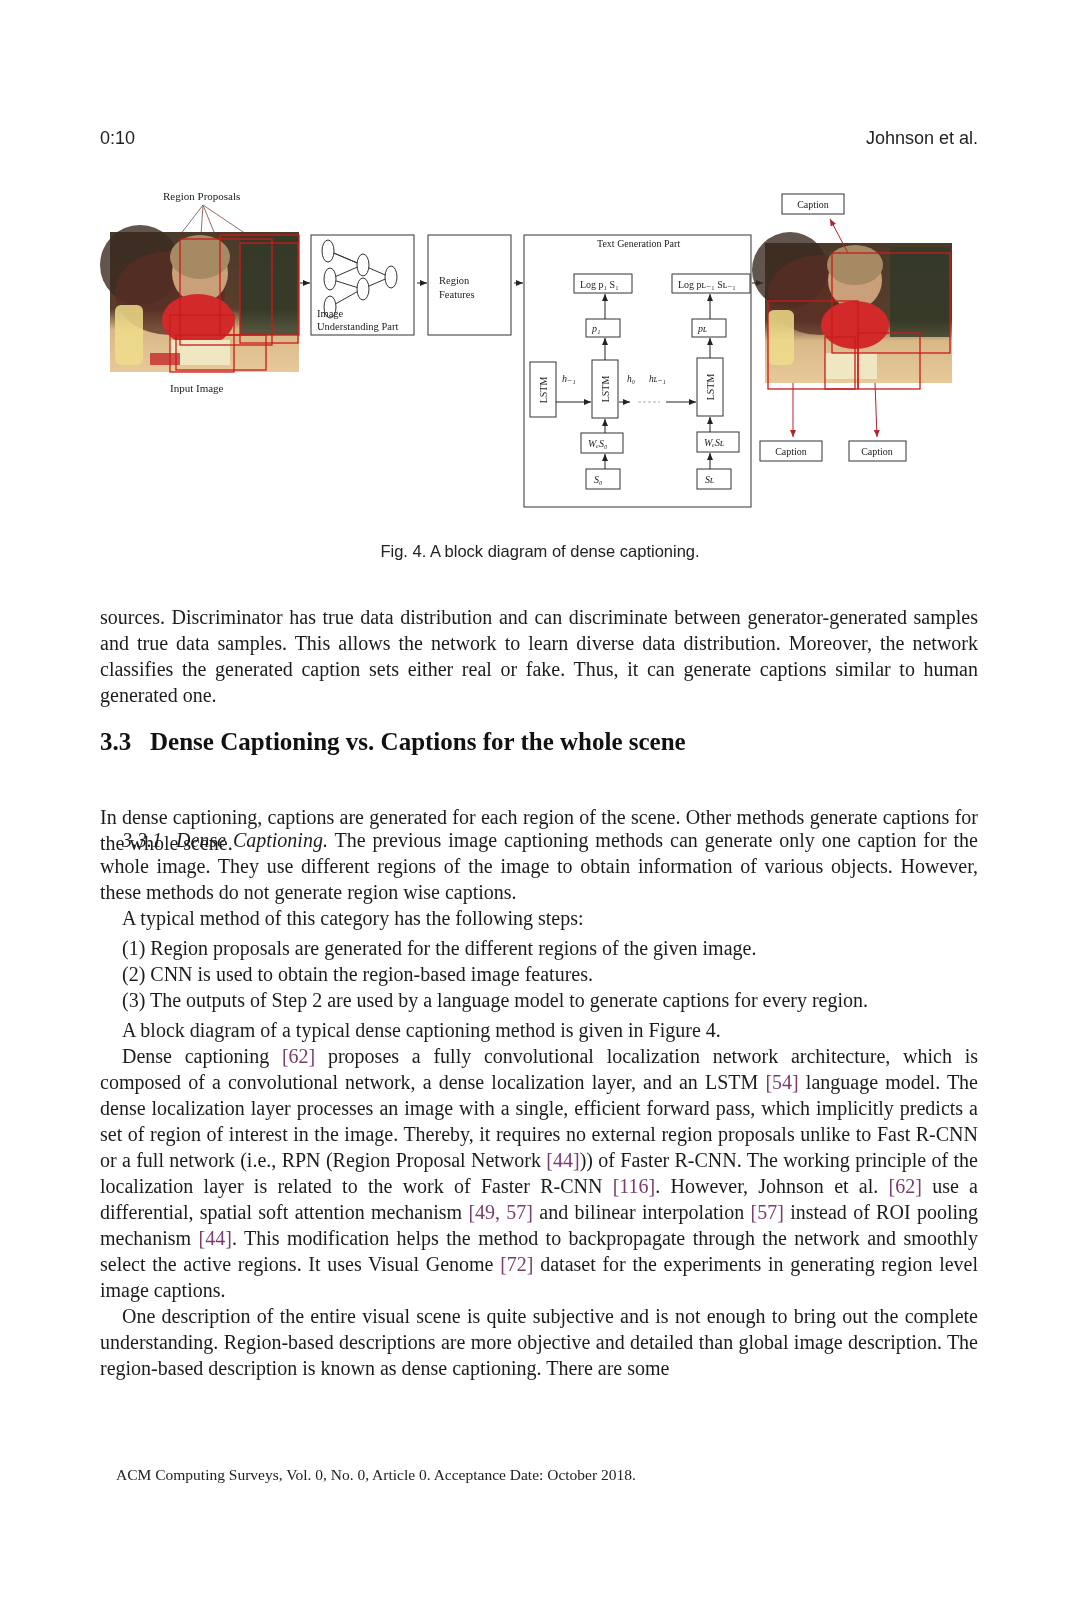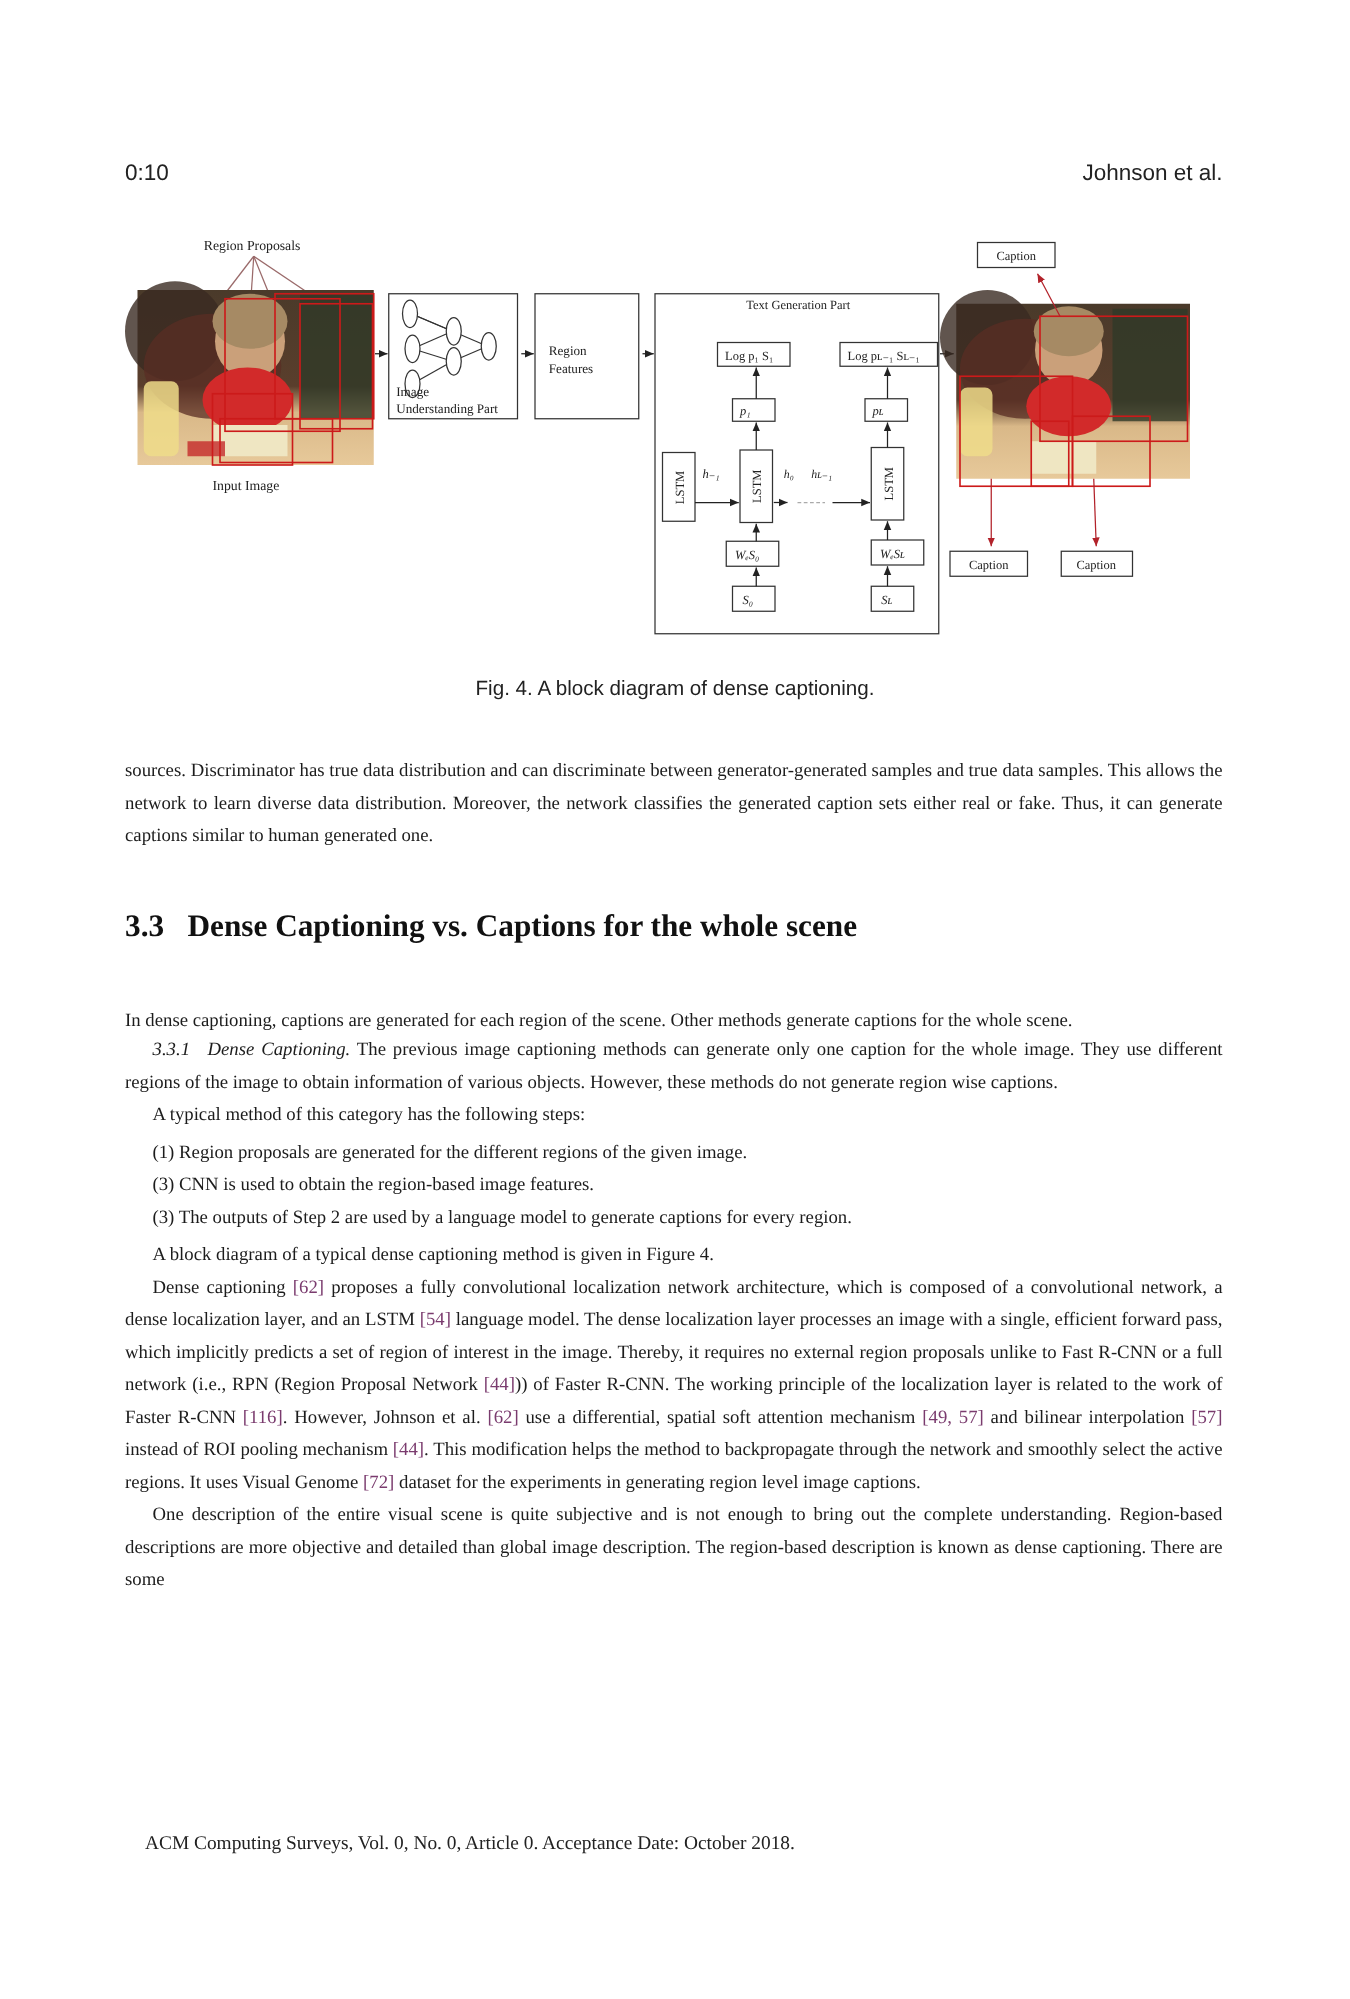--- a/index.html
+++ b/index.html
@@ -10,21 +10,21 @@
   .running-head { position: absolute; top: 128px; left: 100px; right: 102px; height: 24px;
     font-family: "Liberation Sans", "DejaVu Sans", sans-serif; font-size: 18px; color: #222; }
   .running-head .left { position: absolute; left: 0; top: 0; }
   .running-head .right { position: absolute; right: 0; top: 0; }
 
   
   .figure { position: absolute; left: 100px; top: 185px; width: 880px; height: 340px; }
   .fig-caption { position: absolute; top: 542px; left: 0; width: 1080px; text-align: center;
     font-family: "Liberation Sans", "DejaVu Sans", sans-serif; font-size: 16.5px; color: #222; }
 
-  .body-text { position: absolute; left: 100px; width: 878px; font-size: 15px; line-height: 26px;
+  .body-text { position: absolute; left: 100px; width: 878px; font-size: 20px; line-height: 26px;
     text-align: justify; color: #1c1c1c; }
   .body-text p { margin: 0; }
   .indent { text-indent: 22px; }
   .cite { color: #7a3b6e; }
 
   .section-heading { position: absolute; left: 100px; top: 728px; font-family: Liberation Serif, serif;
     font-weight: bold; font-size: 25px; color: #111; }
   .section-heading .num { display: inline-block; width: 50px; }
 
   .subsec-num, .subsec-title { font-style: italic; }
@@ -230,21 +230,21 @@
   </div>
 
   <div class="body-text" style="top: 827px;">
     <p class="indent">
       <span class="subsec-num">3.3.1</span><span class="subsec-title">Dense Captioning.</span>
       <span>The previous image captioning methods can generate only one caption for the whole image. They use different regions of the image to obtain information of various objects. However, these methods do not generate region wise captions.</span>
     </p>
     <p class="indent">A typical method of this category has the following steps:</p>
     <ol class="steps">
       <li>(1) Region proposals are generated for the different regions of the given image.</li>
-      <li>(3) CNN is used to obtain the region-based image features.</li>
+      <li>(2) CNN is used to obtain the region-based image features.</li>
       <li>(3) The outputs of Step 2 are used by a language model to generate captions for every region.</li>
     </ol>
     <p class="indent">A block diagram of a typical dense captioning method is given in Figure 4.</p>
     <p class="indent">
       <span>Dense captioning </span><span class="cite">[62]</span><span> proposes a fully convolutional localization network architecture, which is composed of a convolutional network, a dense localization layer, and an LSTM </span><span class="cite">[54]</span><span> language model. The dense localization layer processes an image with a single, efficient forward pass, which implicitly predicts a set of region of interest in the image. Thereby, it requires no external region proposals unlike to Fast R-CNN or a full network (i.e., RPN (Region Proposal Network </span><span class="cite">[44]</span><span>)) of Faster R-CNN. The working principle of the localization layer is related to the work of Faster R-CNN </span><span class="cite">[116]</span><span>. However, Johnson et al. </span><span class="cite">[62]</span><span> use a differential, spatial soft attention mechanism </span><span class="cite">[49, 57]</span><span> and bilinear interpolation </span><span class="cite">[57]</span><span> instead of ROI pooling mechanism </span><span class="cite">[44]</span><span>. This modification helps the method to backpropagate through the network and smoothly select the active regions. It uses Visual Genome </span><span class="cite">[72]</span><span> dataset for the experiments in generating region level image captions.</span>
     </p>
     <p class="indent">One description of the entire visual scene is quite subjective and is not enough to bring out the complete understanding. Region-based descriptions are more objective and detailed than global image description. The region-based description is known as dense captioning. There are some</p>
   </div>
 
   <div class="footer">ACM Computing Surveys, Vol. 0, No. 0, Article 0. Acceptance Date: October 2018.</div>

